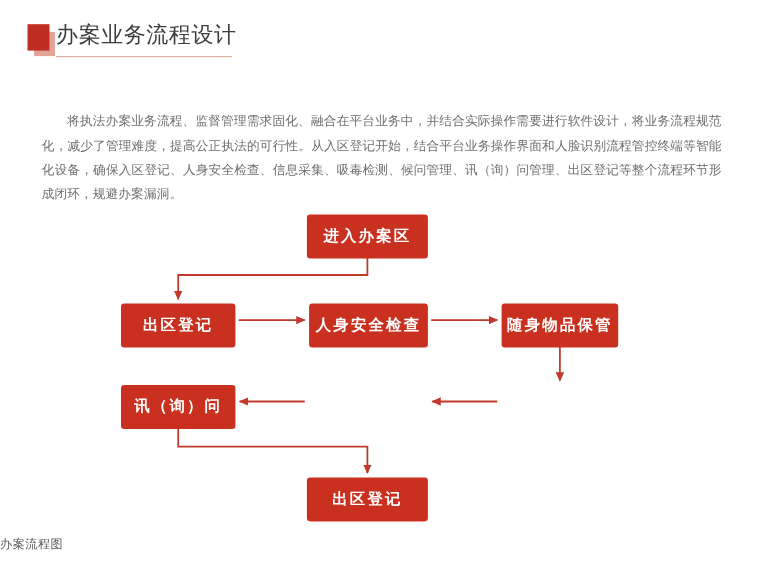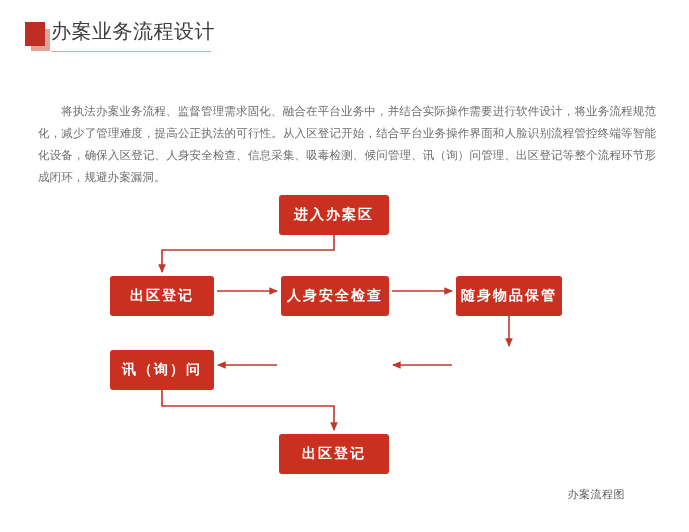--- a/index.html
+++ b/index.html
@@ -114,21 +114,21 @@
   #node-wait    { left: 281px; top: 170px; width: 108px; }
   #node-interro { left: 110px; top: 170px; width: 104px; }
   #node-exit    { left: 279px; top: 254px; width: 110px; }
 
   
   .caption {
     position: absolute;
     left: 0;
     top: 487px;
     width: 625px;
-    text-align: right;
+    text-align: left;
     font-size: 11px;
     color: #5c5c5c;
     letter-spacing: 0.5px;
   }
 </style>
 </head>
 <body>
 
 <div class="title-block">
   <div class="title-marker-wrap">

